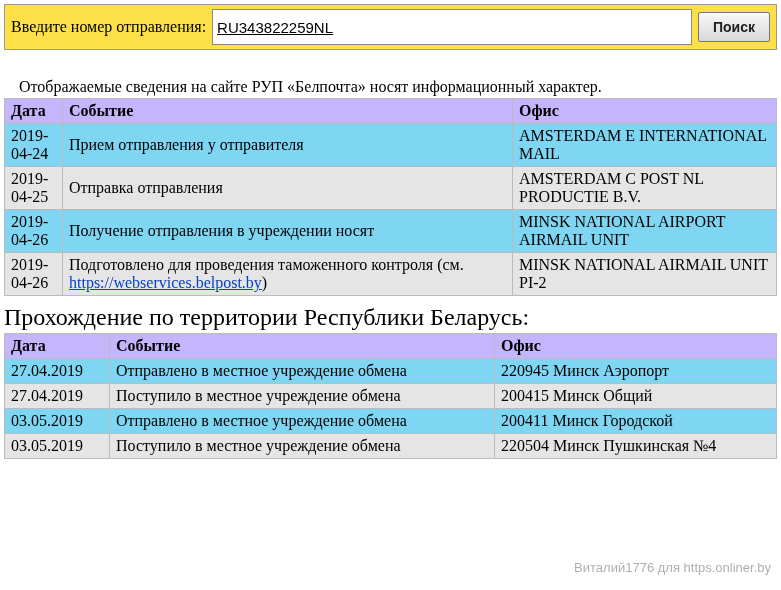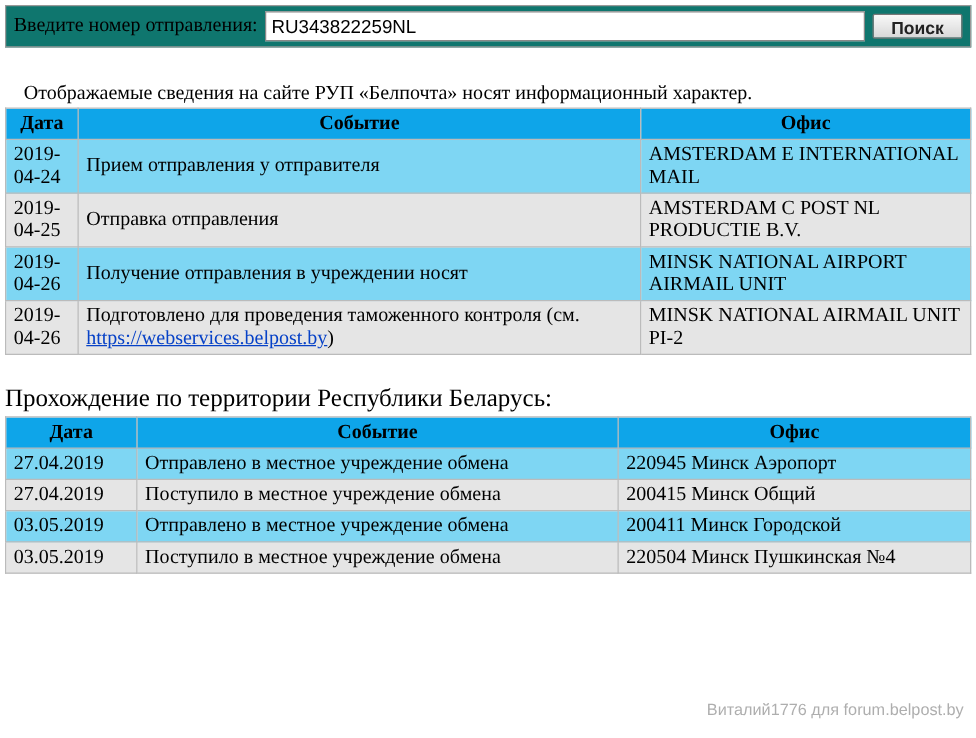--- a/index.html
+++ b/index.html
@@ -6,78 +6,79 @@
   body {
     margin: 0;
     padding: 4px;
     font-family: "Times New Roman", Times, serif;
     font-size: 16px;
     background: #fff;
     color: #000;
     width: 781px;
   }
   .search-bar {
-    background: #0f766e;
+    background: #fde047;
     border: 1px solid #999;
     padding: 4px 6px;
     display: flex;
     align-items: center;
     gap: 6px;
   }
   .search-bar label { white-space: nowrap; }
   .search-bar input[type=text] {
     flex: 1;
     border: 1px solid #888;
     padding: 2px 4px;
     font-family: Arial, sans-serif;
     font-size: 15px;
-    height: 24px;
+    height: 36px;
+    text-decoration: underline;
   }
   .search-bar button {
     font-family: Arial, sans-serif;
     font-weight: bold;
     font-size: 14px;
     padding: 2px 14px;
-    height: 20px;
+    height: 30px;
     color: #222;
     background: linear-gradient(#f8f8f8,#d8d8d8);
     border: 1px solid #777;
     border-radius: 2px;
     cursor: pointer;
   }
   .info-line { margin: 28px 0 2px 15px; font-size: 16px; }
   table {
     border-collapse: collapse;
     width: 100%;
     table-layout: fixed;
   }
   th, td {
     border: 1px solid #bbb;
     padding: 3px 6px;
     vertical-align: middle;
     text-align: left;
     font-size: 16px;
   }
   th {
-    background: #0ea5e9;
-    text-align: center;
+    background: #c4b5fd;
+    text-align: left;
     font-weight: bold;
   }
   .t1 col.c-date { width: 58px; }
   .t1 col.c-event { width: 450px; }
   .t1 col.c-office { }
   .t2 col.c-date { width: 105px; }
   .t2 col.c-event { width: 385px; }
   .t2 col.c-office { }
   .stripe-blue { background: #7ed6f3; margin-top: 32px; }
   .stripe-white { background: #e5e5e5; }
   a { color: #0641c7; text-decoration: underline; }
   .section-title {
-    margin: 24px 0 2px 0;
-    font-size: 20px;
+    margin: 8px 0 2px 0;
+    font-size: 24px;
   }
   .watermark {
     position: absolute;
     right: 10px;
     top: 560px;
     font-family: Arial, sans-serif;
     font-size: 13px;
     color: rgba(120,120,120,.6);
     pointer-events: none;
   }
@@ -162,13 +163,13 @@
         <td>200411 Минск Городской</td>
       </tr>
       <tr class="stripe-white">
         <td>03.05.2019</td>
         <td>Поступило в местное учреждение обмена</td>
         <td>220504 Минск Пушкинская №4</td>
       </tr>
     </tbody>
 </table>
 
-<div class="watermark">Виталий1776 для forum.belpost.by</div>
+<div class="watermark">Виталий1776 для https.onliner.by</div>
 
 </body></html>

